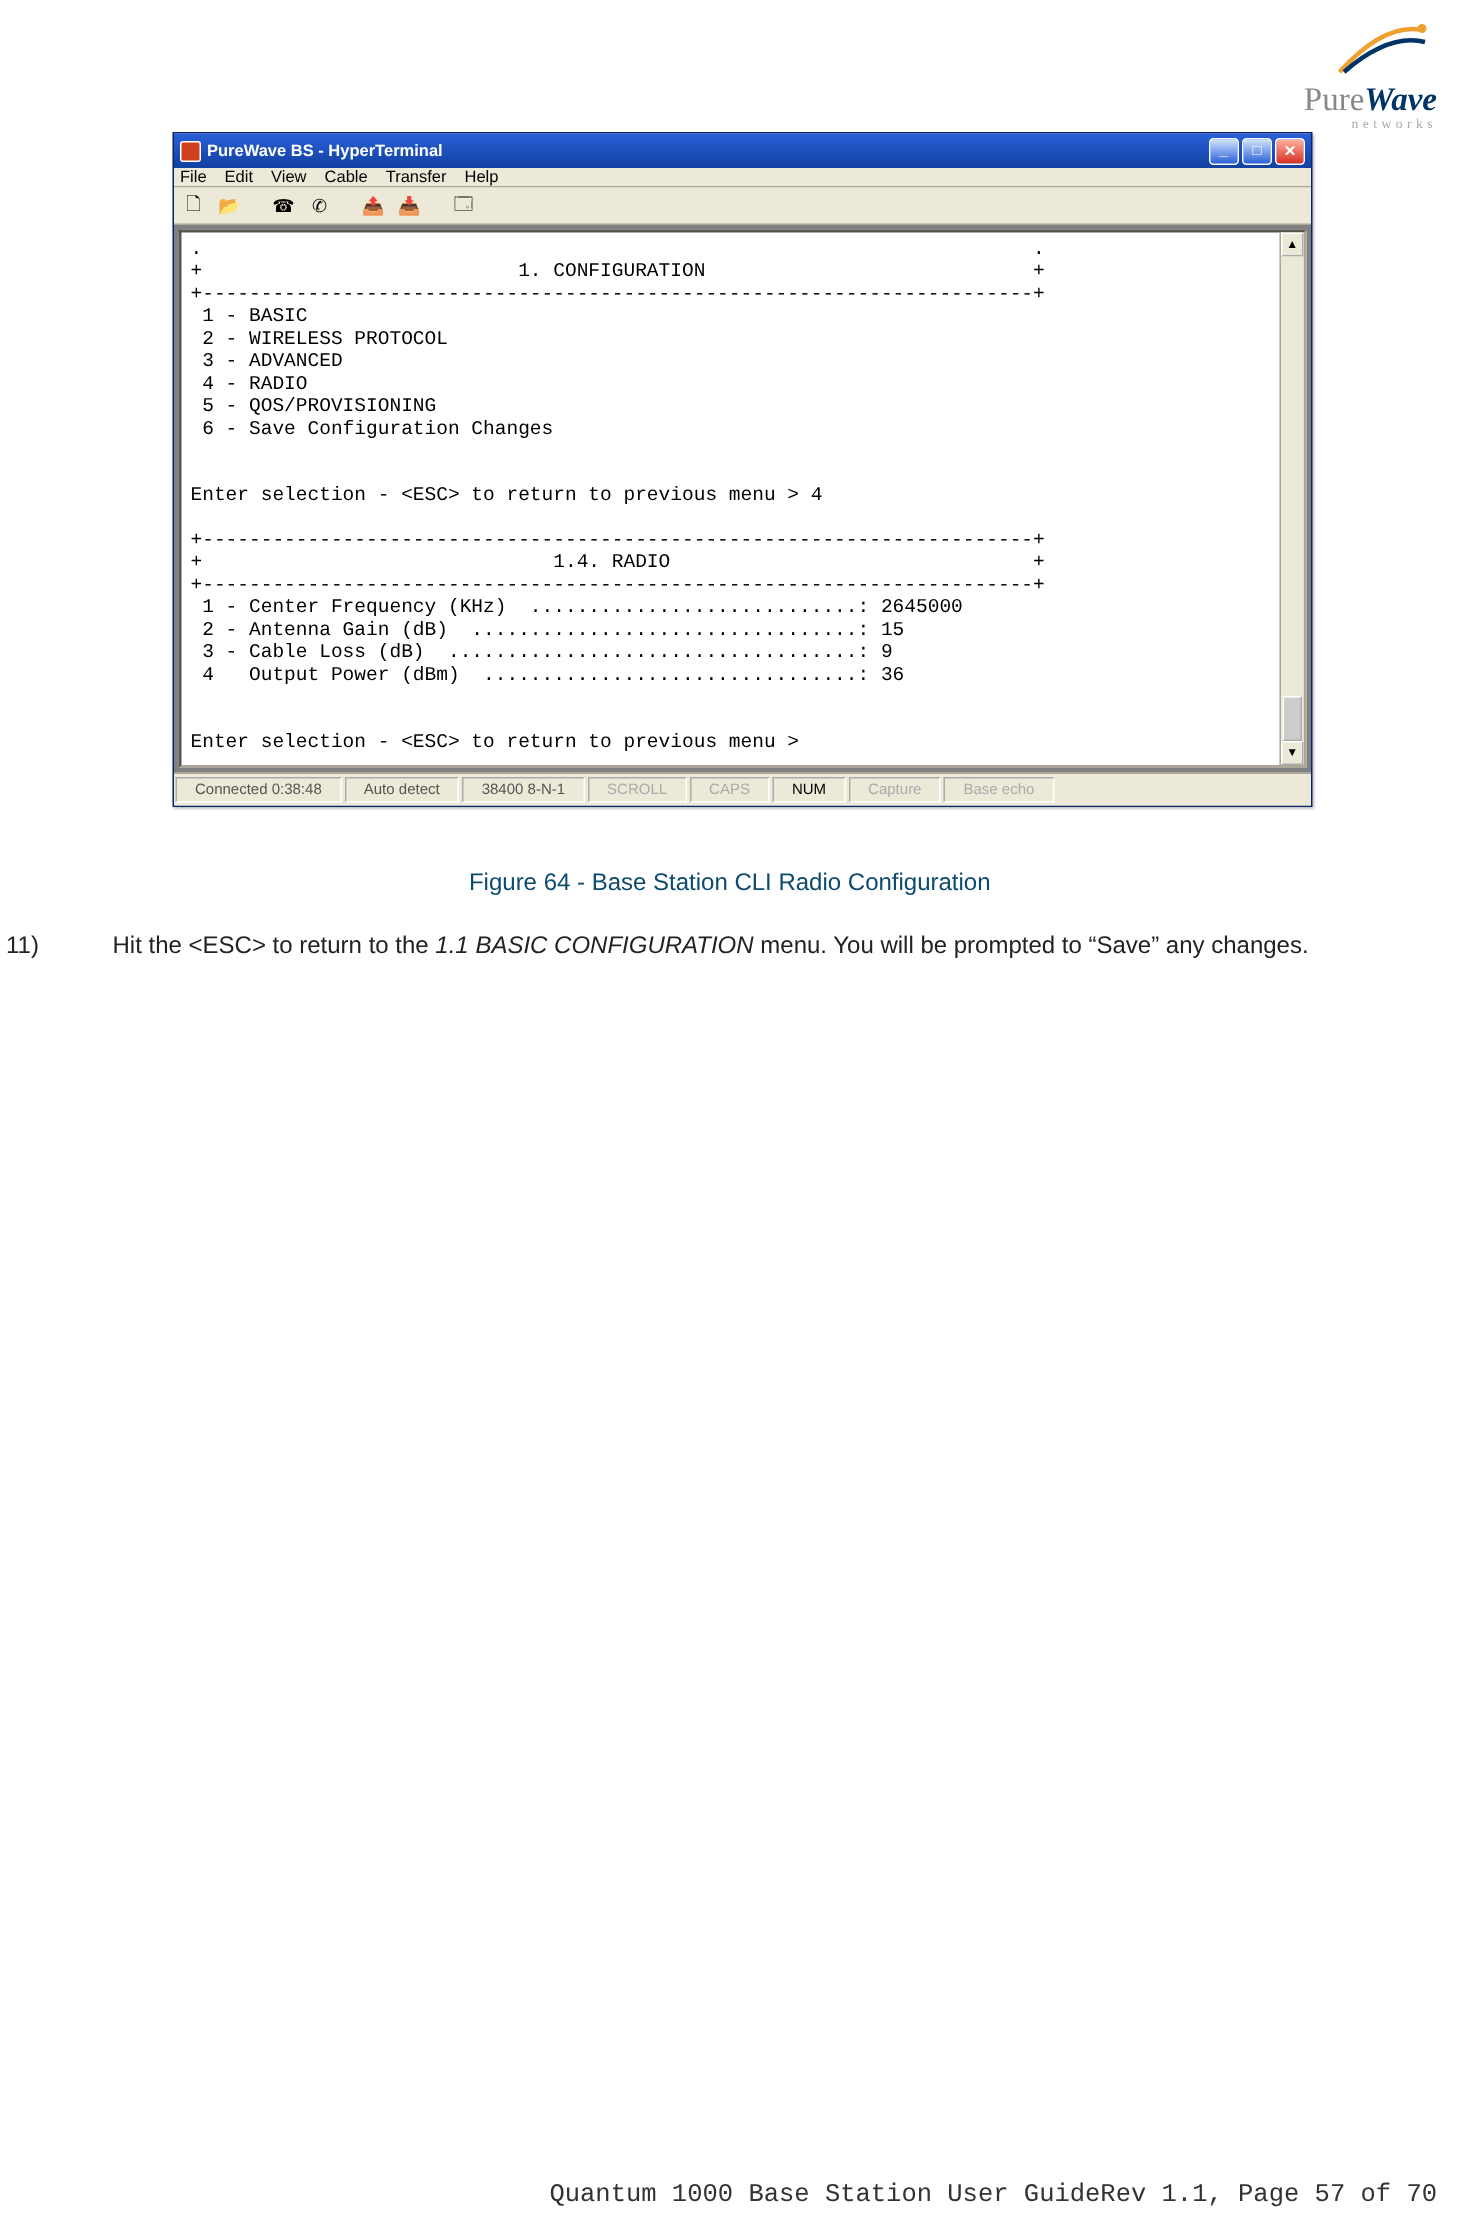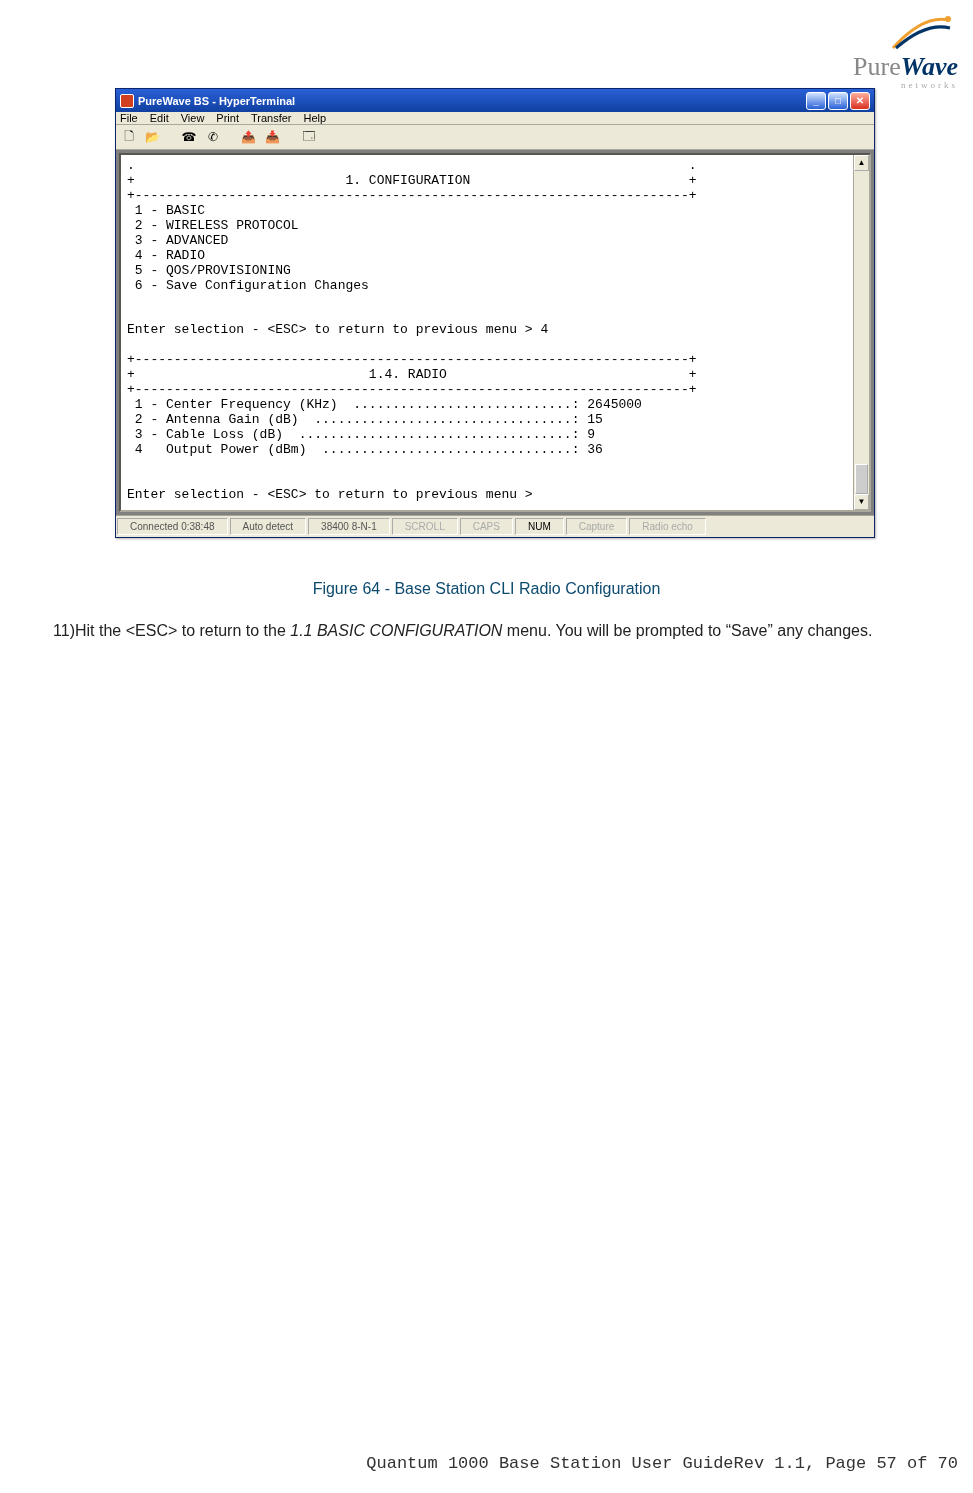--- a/index.html
+++ b/index.html
@@ -16,21 +16,21 @@
     top: 10px;
     right: 15px;
     text-align: right;
     font-family: Georgia, serif;
   }
   .page-logo .swoosh {
     width: 70px;
     height: 40px;
     margin-left: auto;
   }
-  .page-logo .brand-line { font-size: 26px; line-height: 1; }
+  .page-logo .brand-line { font-size: 22px; line-height: 1; }
   .page-logo .pure { color: #888; }
   .page-logo .wave { color: #003366; font-style: italic; font-weight: bold; }
   .page-logo .networks { font-size: 9px; color: #aaa; letter-spacing: 3px; display:block; text-align:right; }
 
   .hyperterm-window {
     position: absolute;
     top: 88px;
     left: 115px;
     width: 760px;
     border: 1px solid #0a246a;
@@ -133,21 +133,21 @@
   .step-block {
     position: absolute;
     top: 620px;
     left: 0;
     width: 960px;
     font-size: 16px;
     color: #222;
     display: flex;
     line-height: 1.4;
   }
-  .step-num { width: 75px; text-align:right; padding-left:4px;}
+  .step-num { width: 75px; text-align:left; padding-left:4px;}
   .step-text { flex: 1; }
   .step-text .italic { font-style: italic; }
 
   .page-footer {
     position: absolute;
     bottom: 20px;
     left: 0;
     width: 100%;
     display: flex;
     justify-content: flex-end;
@@ -177,21 +177,21 @@
     <span class="appicon"></span>
     <span class="title-text">PureWave BS - HyperTerminal</span>
     <span class="win-btn min">_</span>
     <span class="win-btn max">□</span>
     <span class="win-btn close">✕</span>
   </div>
   <div class="menubar">
     <span>File</span>
     <span>Edit</span>
     <span>View</span>
-    <span>Print</span>
+    <span>Cable</span>
     <span>Transfer</span>
     <span>Help</span>
   </div>
   <div class="toolbar">
     <span class="tbtn">🗋</span>
     <span class="tbtn">📂</span>
     <span style="width:6px"></span>
     <span class="tbtn">☎</span>
     <span class="tbtn">✆</span>
     <span style="width:6px"></span>
@@ -235,21 +235,21 @@
     </div>
   </div>
   <div class="statusbar">
     <span class="status-cell">Connected 0:38:48</span>
     <span class="status-cell">Auto detect</span>
     <span class="status-cell">38400 8-N-1</span>
     <span class="status-cell dim">SCROLL</span>
     <span class="status-cell dim">CAPS</span>
     <span class="status-cell" style="color:#000">NUM</span>
     <span class="status-cell dim">Capture</span>
-    <span class="status-cell dim">Radio echo</span>
+    <span class="status-cell dim">Base echo</span>
   </div>
 </div>
 
 <div class="figure-caption">Figure 64 - Base Station CLI Radio Configuration</div>
 
 <div class="step-block">
   <div class="step-num">11)</div>
   <div class="step-text">
     <span>Hit the &lt;ESC&gt; to return to the </span><span class="italic">1.1 BASIC CONFIGURATION</span><span> menu. You will be prompted to “Save” any changes.</span>
   </div>

